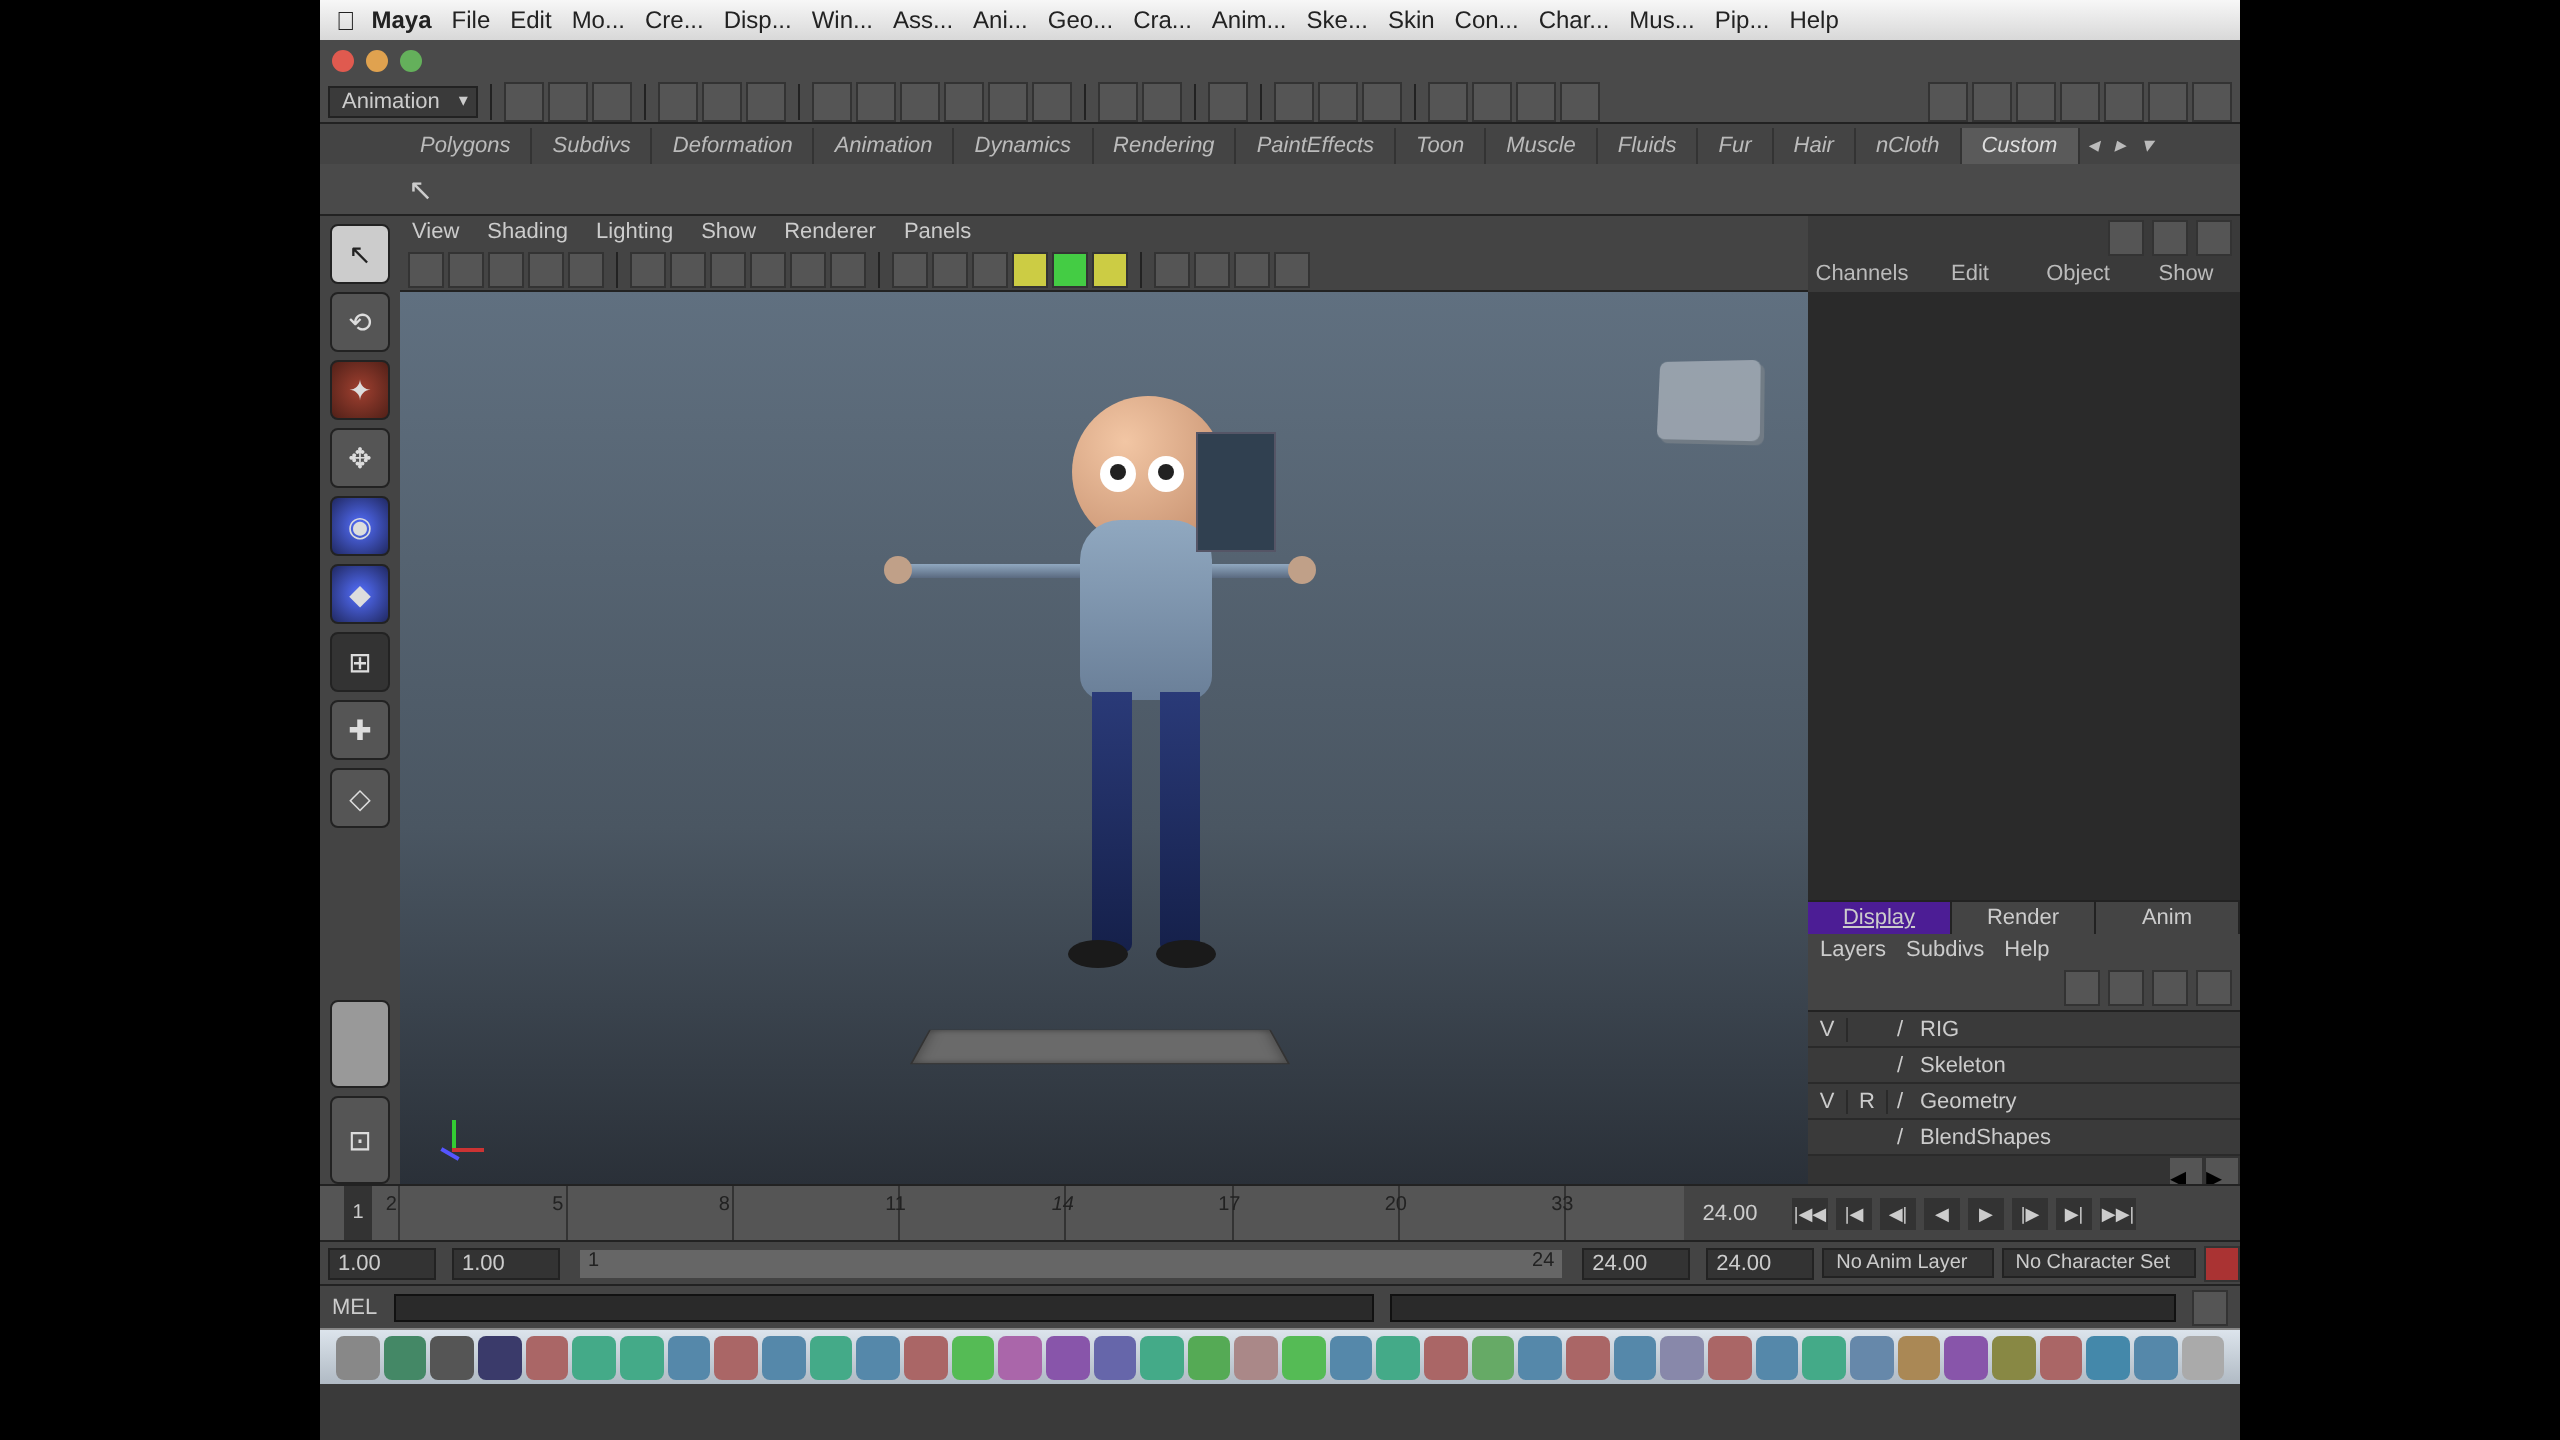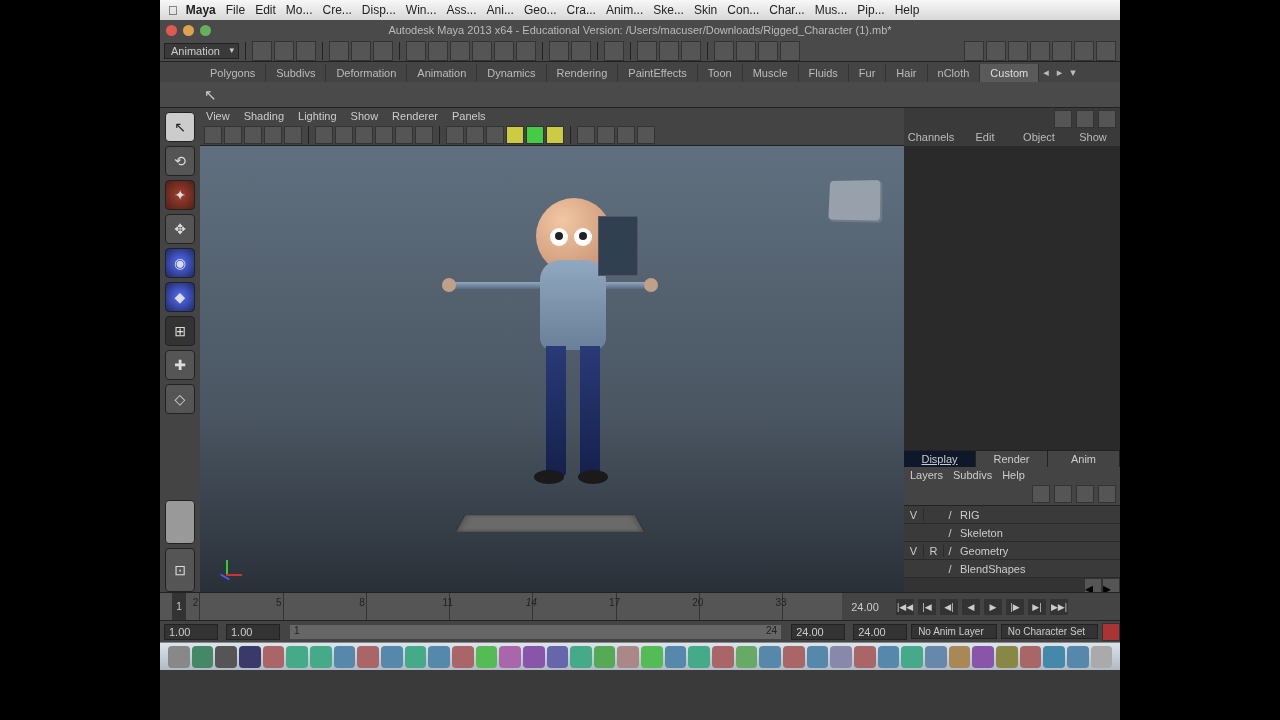--- a/index.html
+++ b/index.html
@@ -21,21 +21,21 @@
 
 .toolbar1 { height: 22px; background: #4a4a4a; border-bottom: 1px solid #222; display: flex; align-items: center; padding: 0 4px; gap: 2px; }
 .mode-drop { background: #3a3a3a; border: 1px solid #222; color: #ccc; font-size: 11px; padding: 1px 18px 1px 6px; position: relative; }
 .mode-drop::after { content: "▾"; position: absolute; right: 4px; font-size: 9px; }
 .sep { width: 1px; height: 18px; background: #222; margin: 0 4px; }
 .tbtn { width: 20px; height: 20px; background: #555; border: 1px solid #333; }
 .tbtn.sm { width: 18px; height: 18px; }
 
 
 .shelf-tabs { height: 20px; background: #444; display: flex; font-size: 11px; color: #bbb; padding-left: 40px; align-items: flex-end; }
-.shelf-tabs span { padding: 3px 10px; border-right: 1px solid #333; cursor: default; }
+.shelf-tabs span { padding: 3px 10px; border-right: 1px solid #333; cursor: default; font-style: italic; }
 .shelf-tabs span.active { background: #5a5a5a; color: #ddd; }
 .shelf-body { height: 26px; background: #4a4a4a; border-bottom: 1px solid #222; display: flex; align-items: center; padding-left: 44px; }
 .shelf-arrow { width: 18px; height: 18px; }
 
 
 .middle { display: flex; height: 484px; }
 .toolbox { width: 40px; background: #444; display: flex; flex-direction: column; align-items: center; padding-top: 4px; gap: 4px; }
 .tool { width: 30px; height: 30px; border: 1px solid #222; border-radius: 4px; display: flex; align-items: center; justify-content: center; font-size: 14px; background: #555; color: #ddd; }
 .tool.sel { background: #ccc; color: #222; }
 .tool.move { background: radial-gradient(circle,#a04030,#502018); }
@@ -73,21 +73,21 @@
 
 .right-panel { width: 216px; background: #3a3a3a; display: flex; flex-direction: column; }
 .panel-title { height: 18px; background: #4a4a4a; color: #ccc; font-size: 10px; text-align: center; line-height: 18px; border-bottom: 1px solid #222; }
 .panel-tabs { display: flex; background: #3a3a3a; font-size: 11px; color: #bbb; }
 .panel-tabs span { flex: 1; text-align: center; padding: 3px 0; }
 .cbox-icons { height: 20px; display: flex; justify-content: flex-end; padding: 2px 4px; gap: 4px; }
 .cbox-body { flex: 1; background: #2a2a2a; }
 .layer-panel { border-top: 1px solid #222; }
 .layer-tabs { display: flex; font-size: 11px; }
 .layer-tabs span { flex: 1; background: #444; text-align: center; padding: 2px 0; color: #ccc; border-right: 1px solid #222; }
-.layer-tabs span.active { background: #0f172a; text-decoration: underline; }
+.layer-tabs span.active { background: #4c1d95; text-decoration: underline; }
 .layer-menu { display: flex; font-size: 11px; color: #ccc; padding: 2px 6px; gap: 10px; background: #444; }
 .layer-icons { display: flex; justify-content: flex-end; gap: 4px; padding: 2px 4px; background: #444; border-bottom: 1px solid #222; }
 .layer-list { background: #3a3a3a; }
 .layer-row { display: flex; height: 18px; font-size: 11px; color: #ccc; border-bottom: 1px solid #2a2a2a; align-items: center; }
 .layer-row .vcell { width: 20px; text-align: center; border-right: 1px solid #2a2a2a; }
 .layer-row .rcell { width: 20px; text-align: center; border-right: 1px solid #2a2a2a; }
 .layer-row .slash { width: 12px; text-align: center; }
 .layer-row .lname { padding-left: 4px; }
 
 
@@ -142,21 +142,20 @@
     <span>Pip...</span>
     <span>Help</span>
   </div>
 
   <div class="win-title">
     <div class="traffic">
       <div class="dot r"></div>
       <div class="dot y"></div>
       <div class="dot g"></div>
     </div>
-    <div class="title-text">Autodesk Maya 2013 x64 - Educational Version: /Users/macuser/Downloads/Rigged_Character (1).mb*</div>
   </div>
 
   <div class="toolbar1">
     <div class="mode-drop">Animation</div>
     <div class="sep"></div>
     <div class="tbtn"></div>
     <div class="tbtn"></div>
     <div class="tbtn"></div>
     <div class="sep"></div>
     <div class="tbtn"></div>
@@ -406,20 +405,26 @@
       <span class="rng-num" style="left:4px">1</span>
       <span class="rng-num" style="right:4px">24</span>
     </div>
     <input class="fld" value="24.00" style="">
     <input class="fld" value="24.00" style="">
     <div class="anim-drop">No Anim Layer</div>
     <div class="anim-drop">No Character Set</div>
     <div class="tbtn sm" style="background:#a33"></div>
   </div>
 
+  <div class="cmd-row">
+    <span>MEL</span>
+    <div class="cmd-input"></div>
+    <div class="cmd-input" style="flex:0.8"></div>
+    <div class="tbtn sm"></div>
+  </div>
 
 
   <div class="dock" id="dock">
       <div class="dicon" style="background: rgb(136, 136, 136);"></div>
       <div class="dicon" style="background: rgb(68, 136, 102);"></div>
       <div class="dicon" style="background: rgb(85, 85, 85);"></div>
       <div class="dicon" style="background: rgb(58, 58, 106);"></div>
       <div class="dicon" style="background: rgb(170, 102, 102);"></div>
       <div class="dicon" style="background: rgb(68, 170, 136);"></div>
       <div class="dicon" style="background: rgb(68, 170, 136);"></div>

